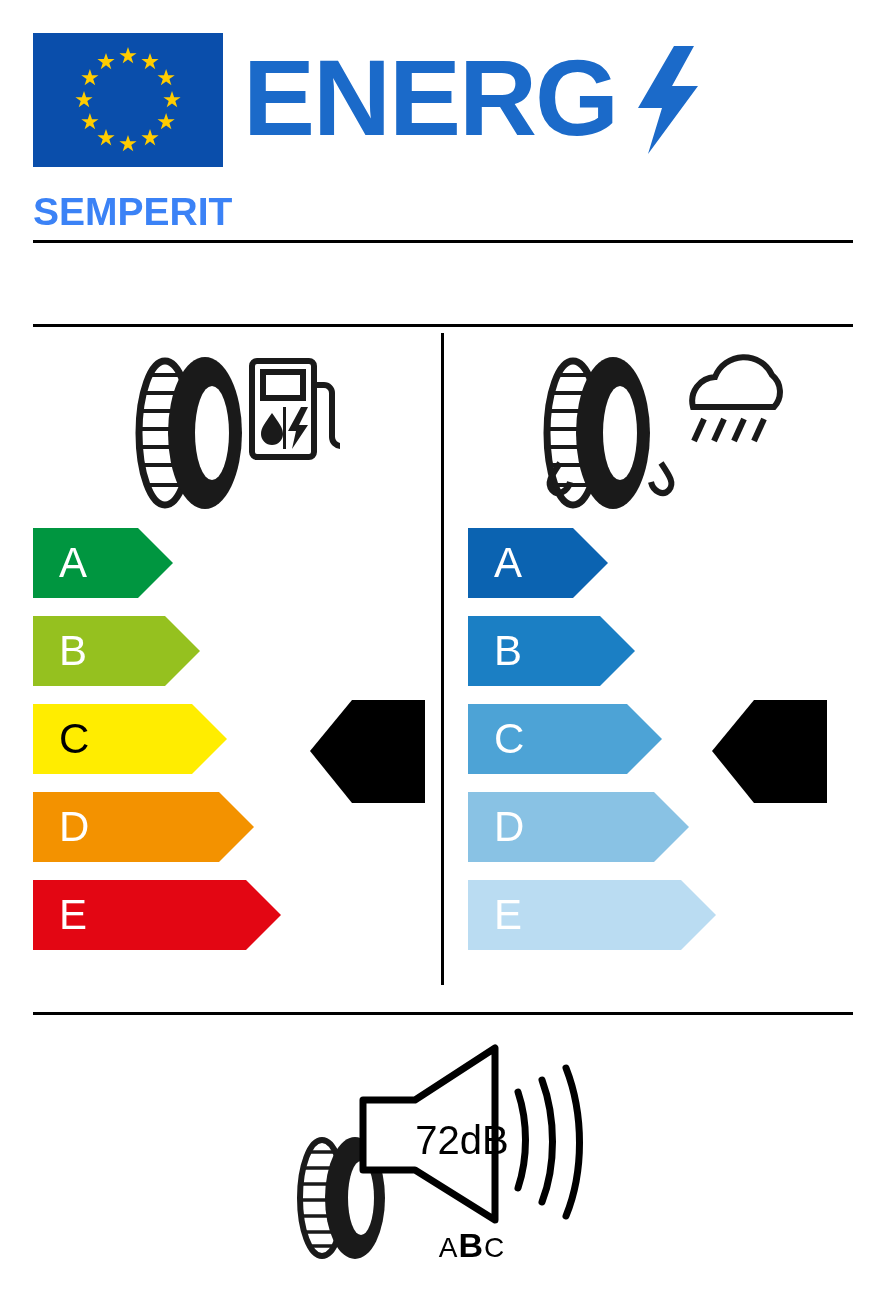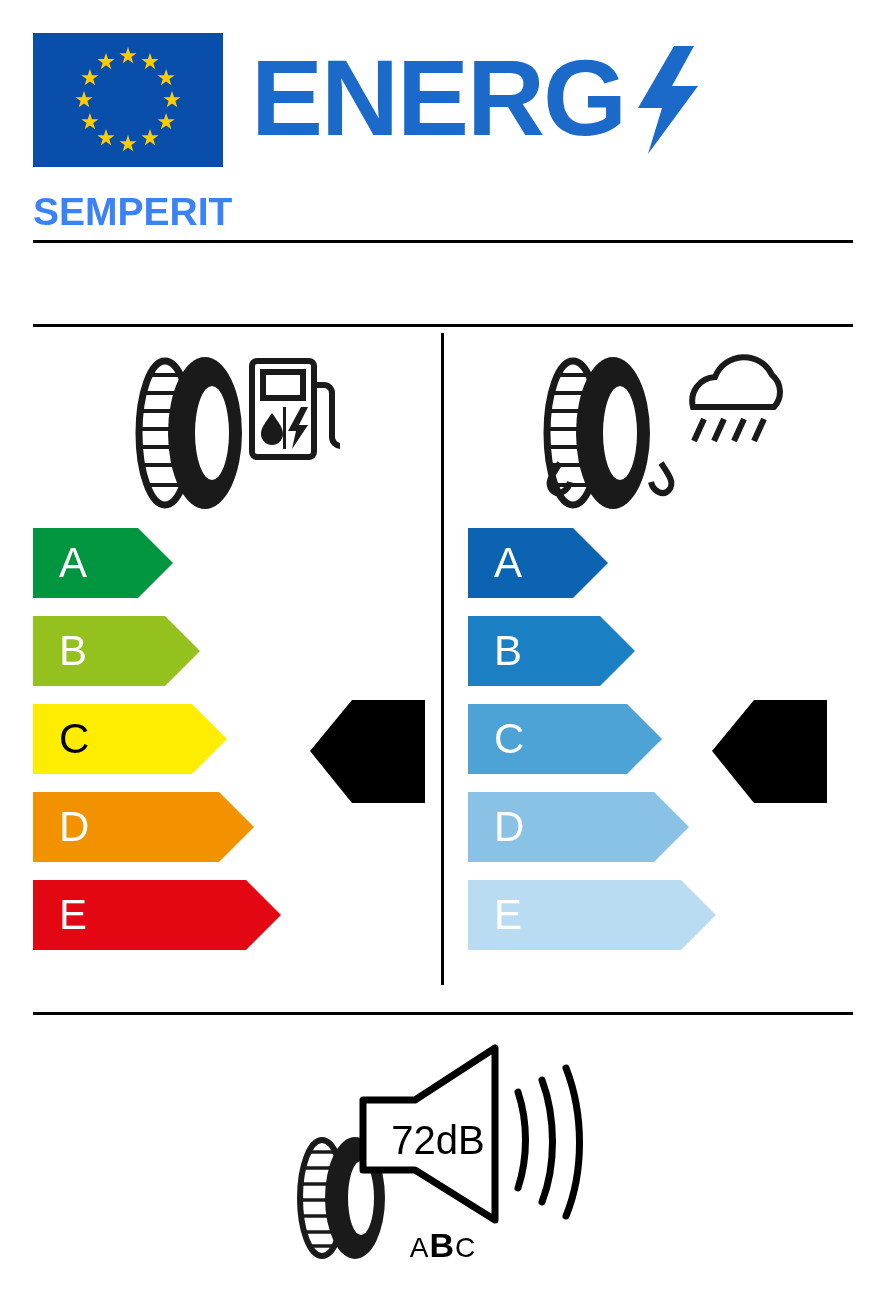--- a/index.html
+++ b/index.html
@@ -30,21 +30,21 @@
   }
   .energ-word {
     position: absolute;
     left: 243px;
     top: 42px;
     width: 470px;
     height: 116px;
   }
   .energ-text {
     position: absolute;
-    left: 8px;
+    left: 0;
     top: 0;
     font-size: 108px;
     font-weight: bold;
     letter-spacing: -2px;
     color: #1b6ac9;
     line-height: 112px;
     font-family: "Liberation Sans", sans-serif;
   }
 
   .brand {
@@ -129,24 +129,25 @@
   }
   .db-value {
     position: absolute;
     left: 88px;
     top: 78px;
     width: 140px;
     text-align: center;
     font-size: 40px;
     color: #000;
     font-family: "Liberation Sans", sans-serif;
+    padding-left: 24px;
   }
   .noise-classes {
     position: absolute;
-    left: 103px;
+    left: 132px;
     top: 186px;
     width: 120px;
     text-align: center;
     font-size: 28px;
     letter-spacing: 1px;
   }
   .noise-classes .sel {
     font-size: 34px;
     font-weight: bold;
   }

